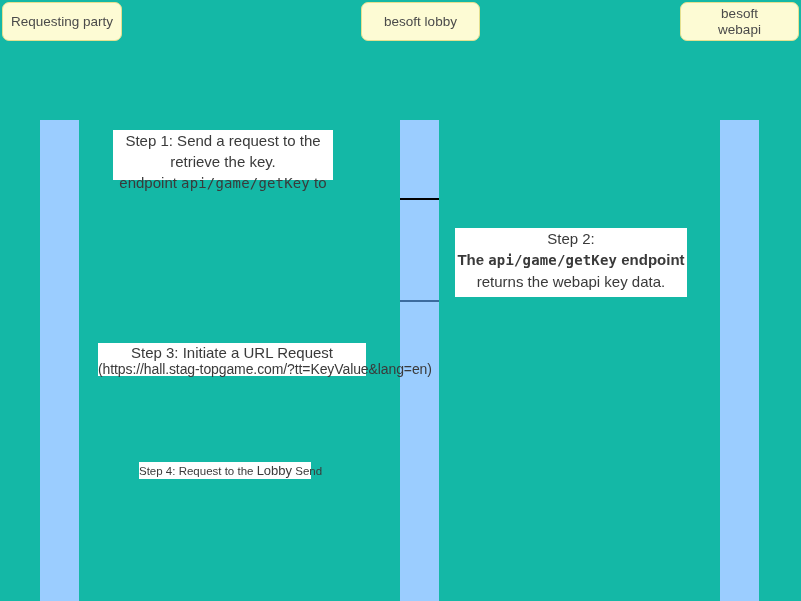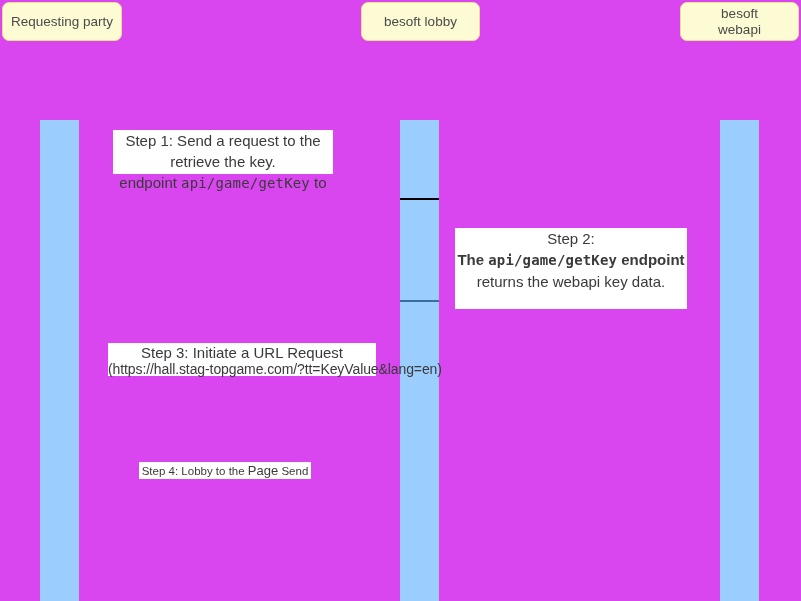--- a/index.html
+++ b/index.html
@@ -4,21 +4,21 @@
 <style>
   html, body {
     margin: 0;
     padding: 0;
     background: #000000;
   }
   #canvas {
     position: relative;
     width: 801px;
     height: 601px;
-    background: #d946ef;
+    background: #14b8a6;
     overflow: hidden;
     font-family: "Liberation Sans", sans-serif;
   }
 
   
   .participant {
     position: absolute;
     box-sizing: border-box;
     background: #fdfbd4;
     border: 1px solid #e3e08f;
@@ -67,36 +67,36 @@
     white-space: nowrap;
   }
   code, .mono {
     font-family: "DejaVu Sans Mono", monospace;
     font-size: 0.93em;
     letter-spacing: 0.2px;
   }
 
   
   #msg-step1 {
-    left: 113px; top: 130px; width: 220px; height: 44px;
+    left: 113px; top: 130px; width: 220px; height: 50px;
     font-size: 15px; line-height: 21px;
     padding-top: 0px;
   }
   #msg-step1 .ln2 { margin-left: -8px; margin-right: -8px; }
 
   
   #msg-step2 {
-    left: 455px; top: 228px; width: 232px; height: 81px;
+    left: 455px; top: 228px; width: 232px; height: 69px;
     font-size: 15px; line-height: 21px;
   }
   #msg-step2 .ln2 { margin-left: -6px; margin-right: -6px; font-weight: bold; }
 
   
   #msg-step3 {
-    left: 108px; top: 343px; width: 268px; height: 33px;
+    left: 98px; top: 343px; width: 268px; height: 33px;
   }
   #msg-step3 .ln1 { font-size: 15px; line-height: 19px; }
   #msg-step3 .ln2 { font-size: 14px; line-height: 14px; letter-spacing: -0.1px; }
 
   
   #msg-step4 {
     left: 139px; top: 462px; width: 172px; height: 17px;
     font-size: 11.5px; line-height: 17px;
   }
   #msg-step4 .big { font-size: 13px; }
@@ -138,16 +138,16 @@
     <span class="ln ln2"><span>The </span><span class="mono">api/game/getKey</span><span> endpoint</span></span>
     <span class="ln ln3">returns the webapi key data.</span>
   </div>
 
   <div class="msg" id="msg-step3">
     <span class="ln ln1">Step 3: Initiate a URL Request</span>
     <span class="ln ln2">(https://hall.stag-topgame.com/?tt=KeyValue&amp;lang=en)</span>
   </div>
 
   <div class="msg" id="msg-step4">
-    <span class="ln ln1"><span>Step 4: Lobby to the </span><span class="big">Page</span><span> Send</span></span>
+    <span class="ln ln1"><span>Step 4: Request to the </span><span class="big">Lobby</span><span> Send</span></span>
   </div>
 
 </div>
 
 </body></html>

